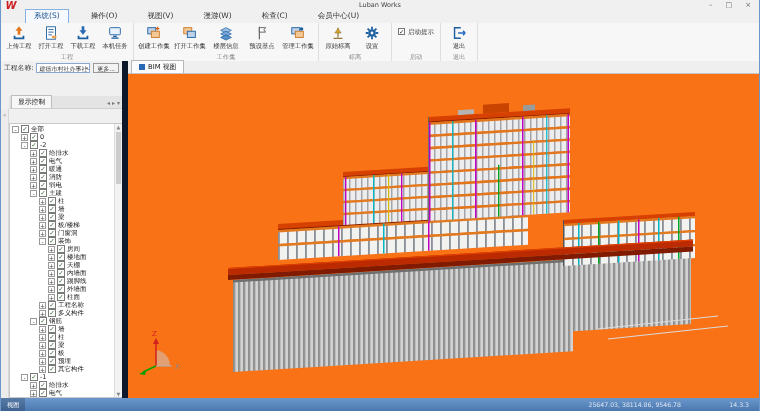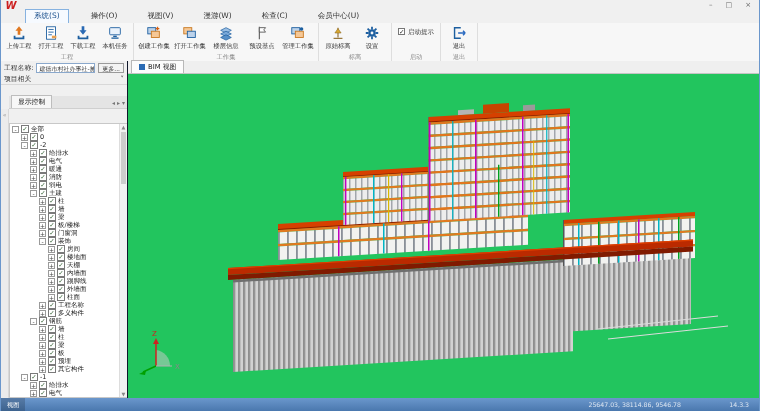--- a/index.html
+++ b/index.html
@@ -24,21 +24,21 @@
   .rbuttons{display:flex;flex:1;align-items:flex-start;}
   .rbtn{display:flex;flex-direction:column;align-items:center;justify-content:flex-start;padding:1px 1px;}
   .rbtn svg{width:16px;height:16px;}
   .rbtn .blabel{font-size:6.3px;color:#333;white-space:nowrap;margin-top:1px;}
   .glabel{font-size:6.3px;color:#8a8a8a;text-align:center;height:9px;line-height:9px;}
   .g1 .rbtn{width:30px;} .g2 .rbtn{width:34px;} .g3 .rbtn{width:32px;} .g5 .rbtn{width:30px;}
   .rcheckrow{display:flex;align-items:flex-start;gap:3px;padding:4px 4px;flex:1;}
   .rcheck{width:7px;height:7px;border:1px solid #777;background:#fff;font-size:6.5px;line-height:6px;text-align:center;color:#222;box-sizing:border-box;}
   .rchecklabel{font-size:6.5px;color:#333;white-space:nowrap;}
   
-  #leftpanel{position:absolute;top:61px;left:0;width:127px;bottom:13px;background:#f0f0f0;border-right:1px solid #0f172a;box-sizing:border-box;}
+  #leftpanel{position:absolute;top:61px;left:0;width:127px;bottom:13px;background:#f0f0f0;border-right:6px solid #0f172a;box-sizing:border-box;}
   .prow{display:flex;align-items:center;font-size:6.8px;color:#333;padding:0 3px;gap:3px;box-sizing:border-box;}
   #row-name{height:13px;}
   .pselect{flex:1;height:10px;background:#fff;border:1px solid #8aa8cc;position:relative;
            font-size:6px;line-height:9px;padding:0 8px 0 2px;white-space:nowrap;overflow:hidden;box-sizing:border-box;}
   .pselect .arr{position:absolute;right:1px;top:0;font-size:5px;color:#666;line-height:9px;}
   .pbtn{height:10px;border:1px solid #9a9a9a;background:#f3f3f3;font-size:6px;line-height:9px;padding:0 3px;white-space:nowrap;box-sizing:border-box;}
   #row-type{height:11px;}
   #row-related{height:11px;justify-content:space-between;border-bottom:1px solid #d8d8d8;}
   #collapse-strip{position:absolute;left:0;top:48px;width:8px;bottom:0;background:#ececec;border-right:1px solid #d8d8d8;
                   font-size:6px;color:#888;text-align:center;padding-top:2px;box-sizing:border-box;}
@@ -54,39 +54,40 @@
   #treewrap{position:absolute;left:8px;right:0;top:62px;bottom:0;background:#fff;border:1px solid #c8c8c8;border-right:none;box-sizing:border-box;overflow:hidden;}
   #tree{position:absolute;left:0;top:1px;right:8px;bottom:0;overflow:hidden;}
   .tree-row{height:8px;display:flex;align-items:center;gap:2px;font-size:6.5px;color:#222;white-space:nowrap;}
   .exp{width:7px;height:7px;border:1px solid #9a9a9a;background:#fff;font-size:6px;line-height:5px;text-align:center;color:#444;box-sizing:border-box;flex:none;}
   .cb{width:8px;height:8px;border:1px solid #7a7a7a;background:#fff;font-size:6.5px;line-height:6.5px;text-align:center;color:#2a5a2a;box-sizing:border-box;flex:none;}
   #treescroll{position:absolute;right:0;top:0;bottom:0;width:8px;background:#f2f2f2;border-left:1px solid #ddd;box-sizing:border-box;}
   #treescroll .sarr{position:absolute;left:0;width:7px;text-align:center;font-size:5px;color:#888;}
   #treescroll .up{top:0;} #treescroll .down{bottom:0;}
   #treescroll .thumb{position:absolute;left:1px;top:8px;width:5px;height:52px;background:#cdcdcd;}
   
-  #viewport{position:absolute;left:127px;right:0;top:61px;bottom:13px;background:#22c55e;}
+  #viewport{position:absolute;left:127px;right:0;top:61px;bottom:13px;background:#f97316;}
   #vp-tabstrip{position:absolute;left:0;right:0;top:0;height:13px;background:#efefef;border-bottom:1px solid #c4c4c4;display:flex;align-items:flex-end;box-sizing:border-box;}
   #vp-tab{display:flex;align-items:center;gap:3px;background:#fcfcfc;border:1px solid #b8b8b8;border-bottom:none;
           font-size:6.8px;color:#222;padding:1px 7px;margin-left:3px;white-space:nowrap;}
   .cubeicon{width:6px;height:6px;background:#2a6ab4;display:inline-block;}
   #canvas{position:absolute;left:0;right:0;top:13px;bottom:0;}
   
   #statusbar{position:absolute;left:0;right:0;bottom:0;height:13px;background:linear-gradient(#6b97cc,#4a78ae);display:flex;align-items:center;}
   #status-left{height:100%;background:rgba(0,0,0,.18);color:#fff;font-size:6.2px;line-height:13px;padding:0 6px;}
   #status-coords{position:absolute;right:78px;font-size:6.2px;color:rgba(255,255,255,.8);}
   #status-version{position:absolute;right:10px;font-size:6.2px;color:rgba(255,255,255,.8);}
 </style>
 </head>
 <body>
 
 <div id="app">
 
   <div id="titlebar">
     <div id="logo">W</div>
+    <div id="wintitle">Luban Works</div>
     <div id="wincontrols">
       <span>–</span>
       <span>□</span>
       <span>×</span>
     </div>
   </div>
 
   <div id="menubar">
     <span class="menu-item active">系统(S)</span>
     <span class="menu-item">操作(O)</span>
@@ -226,24 +227,20 @@
   </div>
 
   <div id="leftpanel">
     <div class="prow" id="row-name">
       <span>工程名称:</span>
       <div class="pselect">
         <span>建德市村社办事社-施工模型</span>
         <span class="arr">▾</span>
       </div>
       <span class="pbtn">更多...</span>
-    </div>
-    <div class="prow" id="row-related">
-      <span>项目相关</span>
-      <span>˅</span>
     </div>
 
     <div id="collapse-strip">
       <span>«</span>
     </div>
 
     <div id="tabstrip">
       <span id="panel-tab">显示控制</span>
       <span id="tabnav">
         <span>◂</span>

